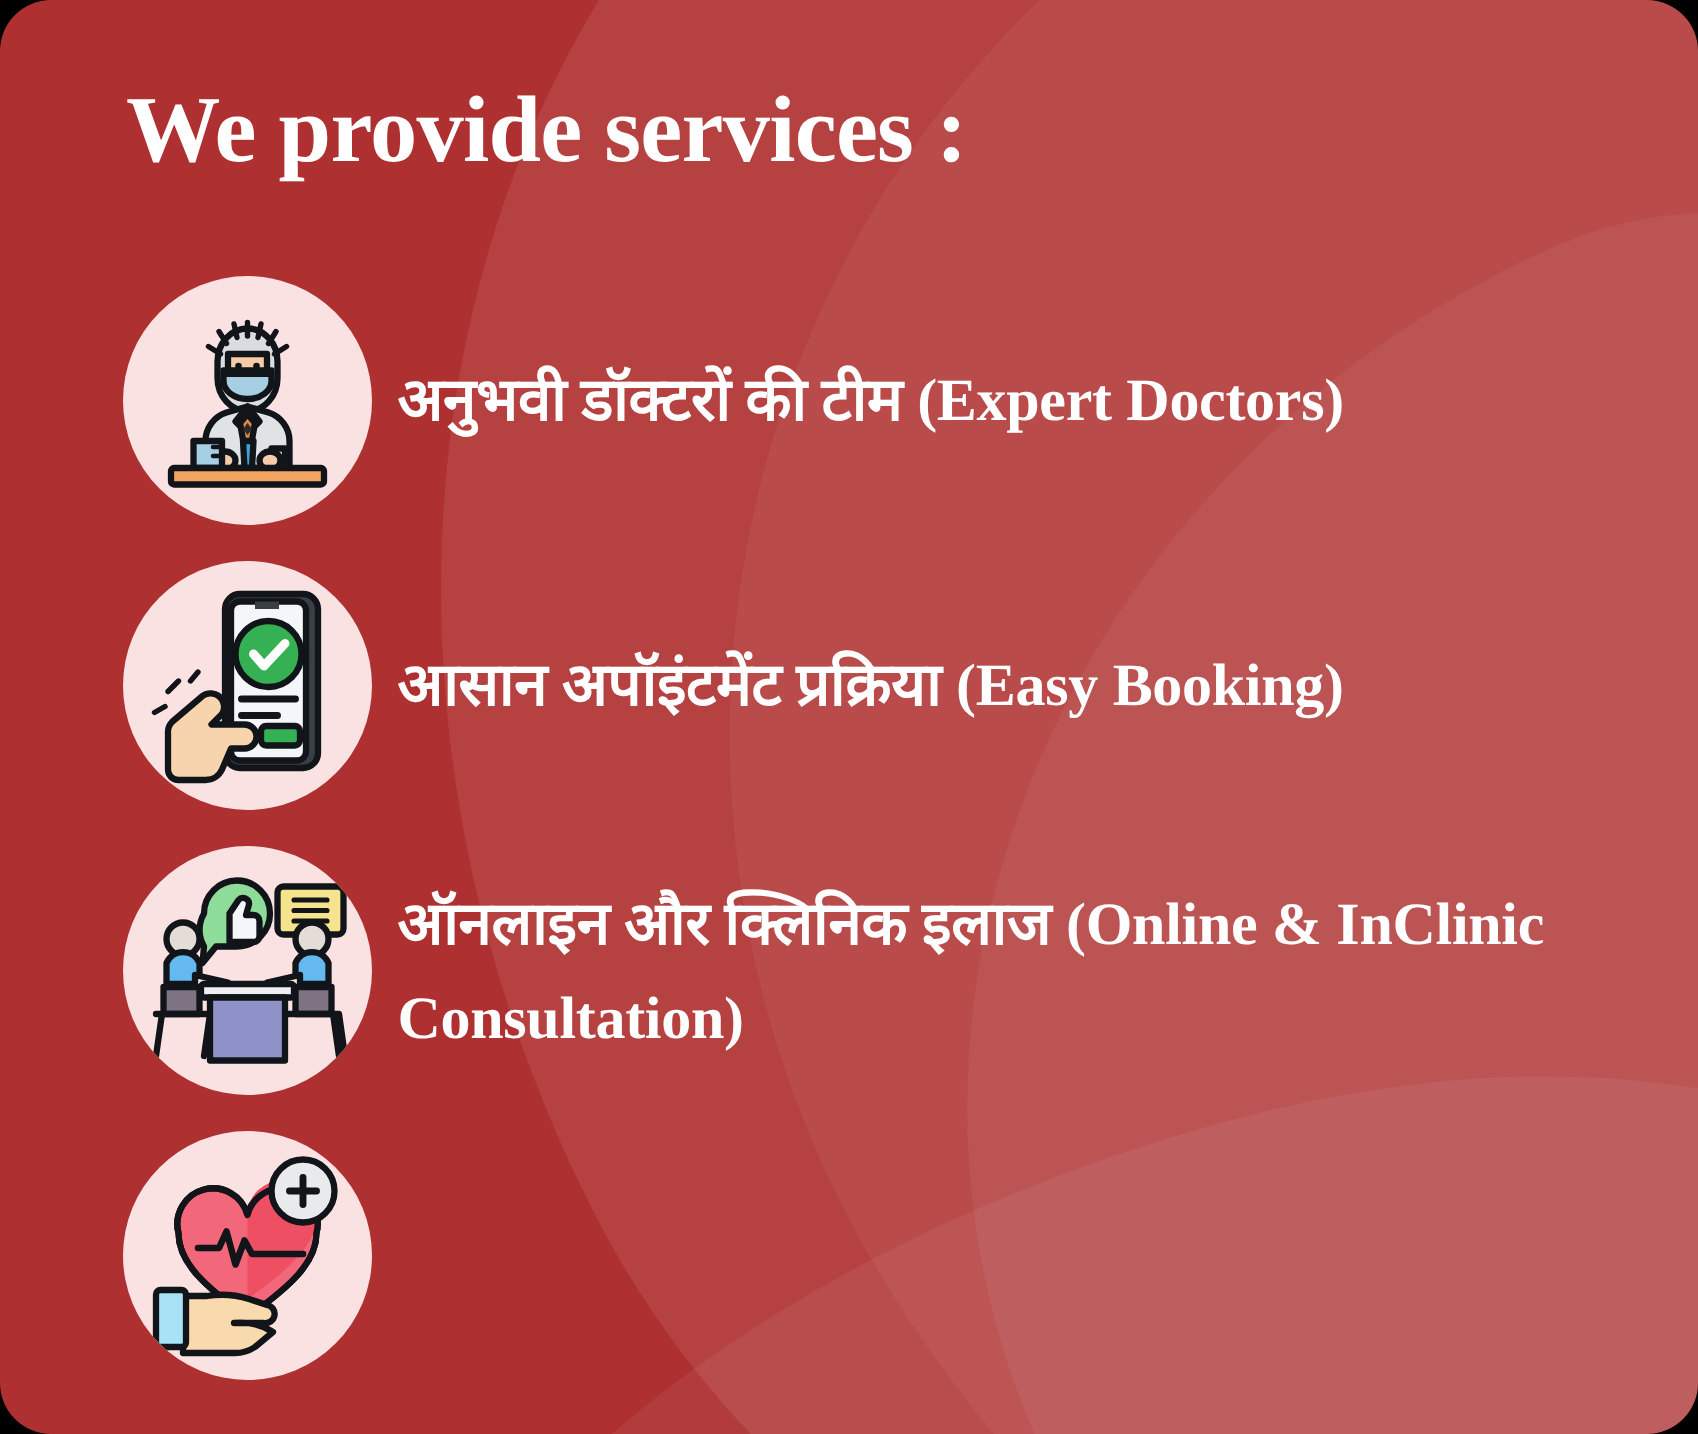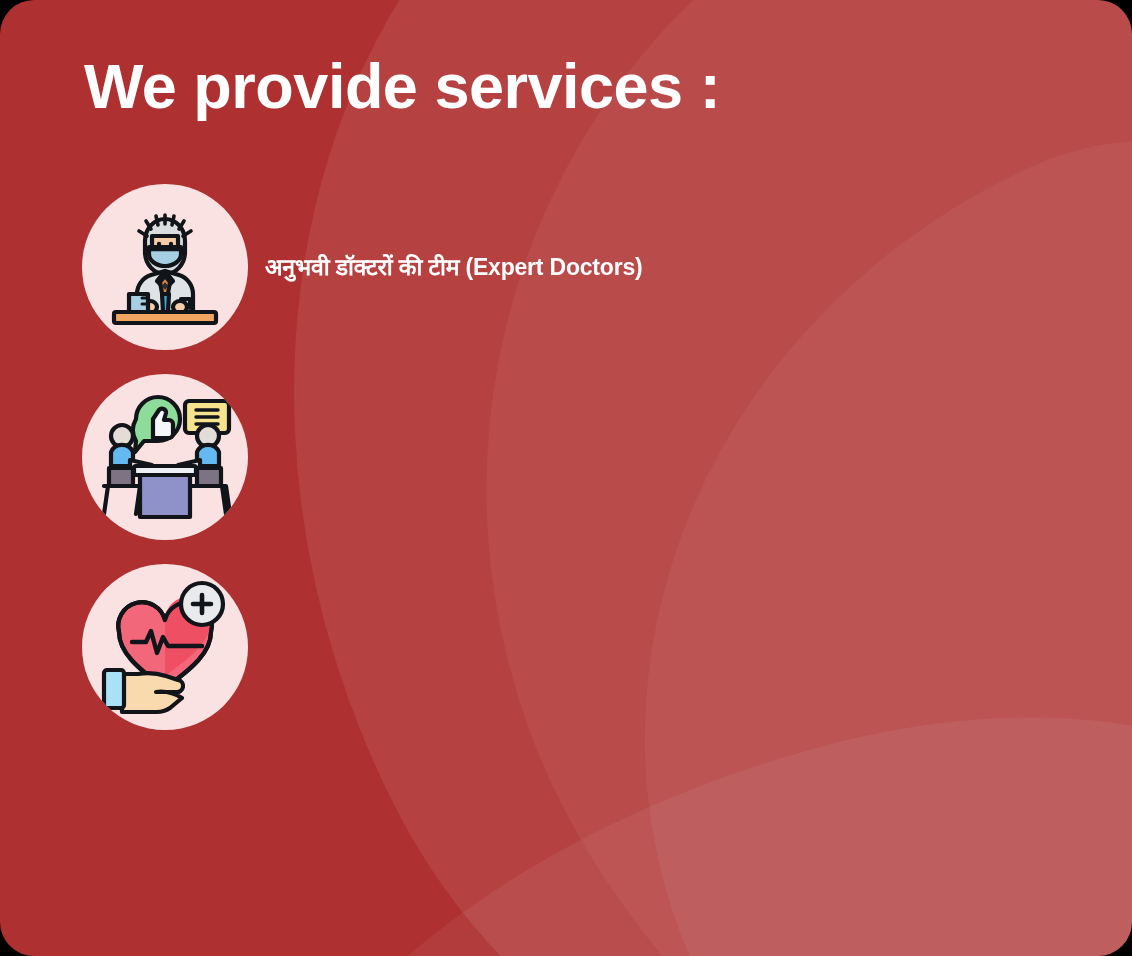--- a/index.html
+++ b/index.html
@@ -66,20 +66,21 @@
     border-radius: 60% 40% 30% 70% / 60% 40% 60% 40%;
     transform: rotate(-14deg);
   }
 
   #content {
     position: absolute;
     left: 0; top: 0;
     width: 1132px;
     height: 700px;
     z-index: 5;
+    font-family: Liberation Serif, serif;
   }
 
   #heading {
     position: absolute;
     left: 84px;
     top: 50px;
     font-size: 63px;
     font-weight: bold;
     color: #FFFFFF;
     letter-spacing: -0.5px;
@@ -114,21 +115,21 @@
     left: 0;
     top: 0;
     width: 166px;
     height: 166px;
   }
 
   .service-label {
     flex: 1 1 auto;
     margin-left: 17px;
     color: #FFFFFF;
-    font-size: 23px;
+    font-size: 40px;
     font-weight: bold;
     line-height: 1.58;
     letter-spacing: -0.2px;
   }
 </style>
 </head>
 <body>
 
 <div id="card">
 
@@ -177,20 +178,44 @@
 
               <path d="M80 110 h7 l-1 18 h-5 z" fill="#3FA3D6"></path>
 
               <rect x="32" y="128" width="102" height="11" rx="2" fill="#F2A561"></rect>
             </g>
           </svg>
         </div>
         <div class="service-label">अनुभवी डॉक्टरों की टीम (Expert Doctors)</div>
       </div>
 
+      <div class="service-row">
+        <div class="icon-circle">
+          <svg viewBox="0 0 166 166" xmlns="http://www.w3.org/2000/svg">
+            <g stroke="#111418" stroke-width="4.2" stroke-linecap="round" stroke-linejoin="round">
+
+              <rect x="68" y="22" width="62" height="116" rx="10" fill="#3A3F45"></rect>
+              <rect x="72" y="27" width="50" height="106" rx="6" fill="#F4F7F9"></rect>
+              <path d="M88 27 h16 v5 h-16 z" fill="#3A3F45" stroke="none"></path>
+
+              <circle cx="97" cy="62" r="22" fill="#35B053"></circle>
+              <path d="M87 62 l7 8 l14 -15" fill="none" stroke="#FFFFFF" stroke-width="6"></path>
+
+              <path d="M79 92 h36 M79 103 h24" fill="none" stroke-width="4.6"></path>
+
+              <rect x="92" y="110" width="26" height="13" rx="3.5" fill="#35B053"></rect>
+
+              <path d="M30 115 a10 10 0 0 1 3 -8 l20 -17 a9 9 0 0 1 13 12 l-7 7 h22 a8 8 0 0 1 0 16 h-9 l-6 14 a12 12 0 0 1 -11 7 h-18 a7 7 0 0 1 -7 -7 z" fill="#F7D4AD"></path>
+
+              <path d="M37 80 l-7 7 M50 74 l-5 6 M28 97 l-7 4" fill="none" stroke-width="3.6"></path>
+            </g>
+          </svg>
+        </div>
+        <div class="service-label">आसान अपॉइंटमेंट प्रक्रिया (Easy Booking)</div>
+      </div>
 
       <div class="service-row">
         <div class="icon-circle">
           <svg viewBox="0 0 166 166" xmlns="http://www.w3.org/2000/svg">
             <g stroke="#111418" stroke-width="4.2" stroke-linecap="round" stroke-linejoin="round">
 
               <path d="M54 45 a22 22 0 1 1 22 22 h-14 l-9 11 l1 -11 a22 22 0 0 1 0 -22 z" fill="#8EDC9A"></path>
               <path d="M71 50 v14 h16 a4 4 0 0 0 4 -4 v-10 a4 4 0 0 0 -4 -4 h-5 l2 -7 a4 4 0 0 0 -7 -3 l-6 9 z" fill="#F4F7F9"></path>
 
               <path d="M107 27 h36 a4 4 0 0 1 4 4 v24 a4 4 0 0 1 -4 4 h-16 l-8 9 v-9 h-12 a4 4 0 0 1 -4 -4 v-24 a4 4 0 0 1 4 -4 z" fill="#F5E38E"></path>
@@ -208,20 +233,21 @@
               <path d="M118 86 l-22 5 v8 l22 -3 z" fill="#F1E9E2"></path>
 
               <path d="M115 94 h24 v18 h-24 z" fill="#7E7382"></path>
               <path d="M108 112 h36 l4 28 M140 112 l4 28" fill="none"></path>
 
               <rect x="52" y="92" width="62" height="9" rx="2" fill="#EDEFF2"></rect>
               <path d="M58 101 h50 v42 h-50 z" fill="#8E92C9"></path>
             </g>
           </svg>
         </div>
+        <div class="service-label">ऑनलाइन और क्लिनिक इलाज (Online &amp; InClinic Consultation)</div>
       </div>
 
       <div class="service-row">
         <div class="icon-circle">
           <svg viewBox="0 0 166 166" xmlns="http://www.w3.org/2000/svg">
             <g stroke="#111418" stroke-width="4.2" stroke-linecap="round" stroke-linejoin="round">
 
               <path d="M83 124 c-28 -20 -46 -36 -46 -56 a22 22 0 0 1 46 -12 a22 22 0 0 1 46 12 c0 20 -18 36 -46 56 z" fill="#F2687A"></path>
               <path d="M83 56 a22 22 0 0 1 46 0 c0 20 -18 36 -46 56 z" fill="#EE4F63" stroke="none"></path>
               <path d="M83 124 c-28 -20 -46 -36 -46 -56 a22 22 0 0 1 46 -12 a22 22 0 0 1 46 12 c0 20 -18 36 -46 56 z" fill="none"></path>

